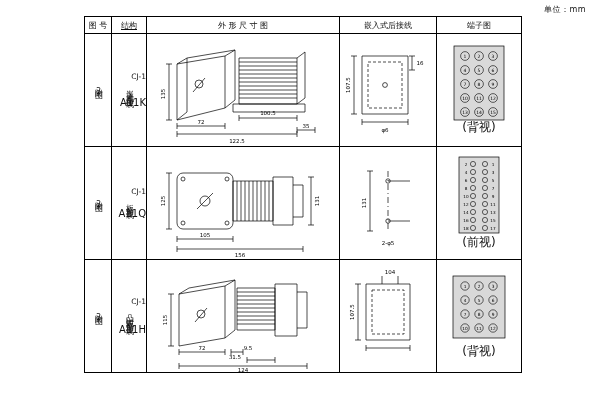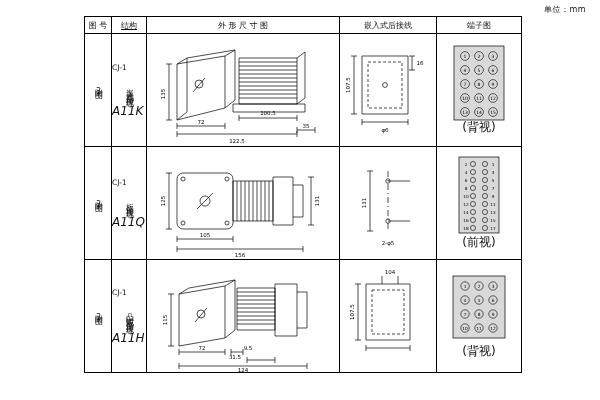--- a/index.html
+++ b/index.html
@@ -49,25 +49,25 @@
     line-height:1.25;
     display:inline-block;
     margin:0 auto;
   }
   .cell-inner{
     position:relative;
     width:100%;height:100%;
     display:flex;align-items:center;justify-content:center;
   }
   .struct-inner{
-    display:flex;flex-direction:column;align-items:flex-start;justify-content:center;
-    height:100%;gap:10px;
+    display:flex;flex-direction:column;align-items:flex-end;justify-content:center;
+    height:100%;gap:2px;
   }
   .struct-top{font-size:7.5px;}
-  .struct-bottom{font-size:12px;font-style:italic;}
+  .struct-bottom{font-size:10px;}
 
   
   .draw{position:relative;width:100%;height:100%;}
   .draw svg{position:absolute;left:0;top:0;}
 
   .caption{
     position:absolute;
     font-size:12px;
     text-align:center;
   }

